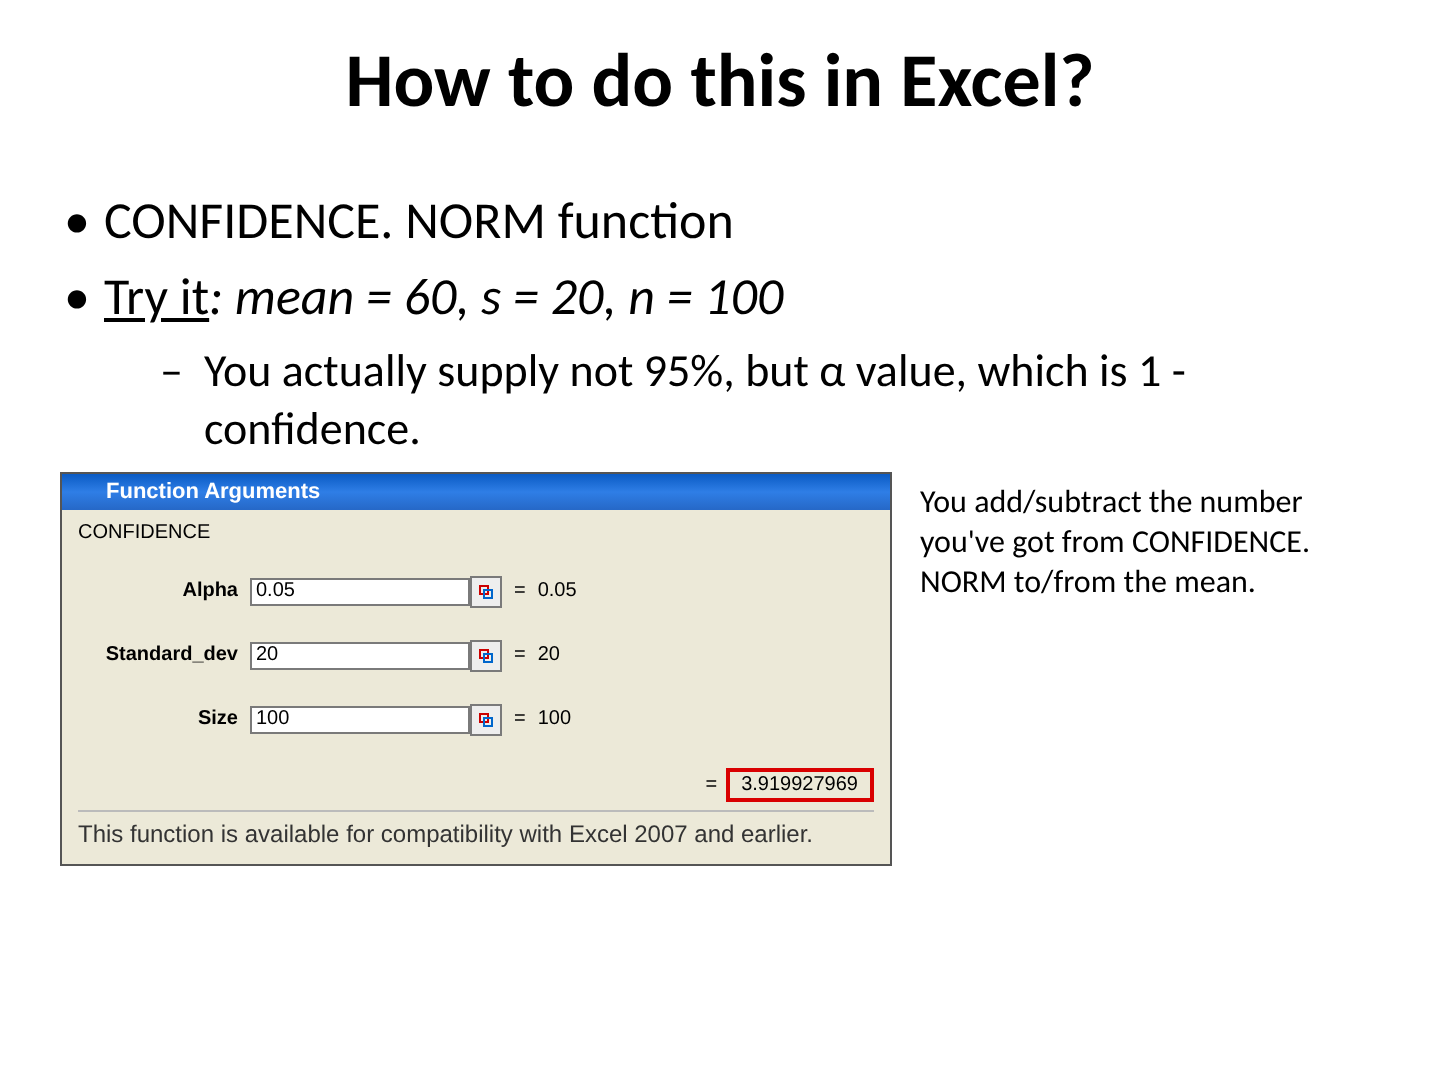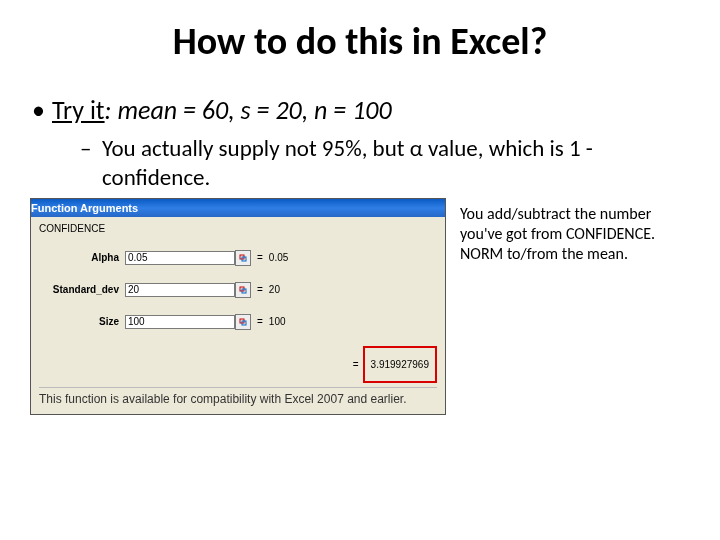--- a/index.html
+++ b/index.html
@@ -69,21 +69,21 @@
     width: 420px;
     font-family: Tahoma, Arial, sans-serif;
     font-size: 10px;
     background: #ece9d8;
     border: 1px solid #555;
   }
   .dlg-titlebar {
     background: linear-gradient(to bottom, #0a5bc4, #2f7ee6 50%, #2668c7);
     color: #fff;
     font-weight: bold;
-    padding: 3px 0;
+    padding: 3px 22px;
     font-size: 11px;
   }
   .dlg-body {
     padding: 6px 8px 8px 8px;
   }
   .group-label {
     font-size: 10px;
     margin-bottom: 2px;
   }
   .field-row {
@@ -124,21 +124,21 @@
   .field-row .val { }
   .result-row {
     display: flex;
     justify-content: flex-end;
     align-items: center;
     margin: 4px 0 4px 0;
   }
   .result-row .eq { margin-right: 4px; }
   .result-box {
     border: 2px solid #d90000;
-    padding: 11px 6px;
+    padding: 1px 6px;
     font-size: 10px;
   }
   .desc {
     font-size: 12px;
     line-height: 1.2;
     color: #333;
     margin-top: 4px;
     border-top: 1px solid #bbb;
     padding-top: 4px;
   }
@@ -150,20 +150,21 @@
   }
 </style>
 </head>
 <body>
 
 <div class="slide">
 
   <h1 class="title">How to do this in Excel?</h1>
 
   <ul class="bullets">
+    <li>CONFIDENCE. NORM function</li>
     <li>
       <span class="underline">Try it</span><span class="italic">: mean = 60, s = 20, n = 100</span>
       <ul class="sub">
         <li>You actually supply not 95%, but α value, which is 1 - confidence.</li>
       </ul>
     </li>
   </ul>
 
   <div class="bottom-row">
 

